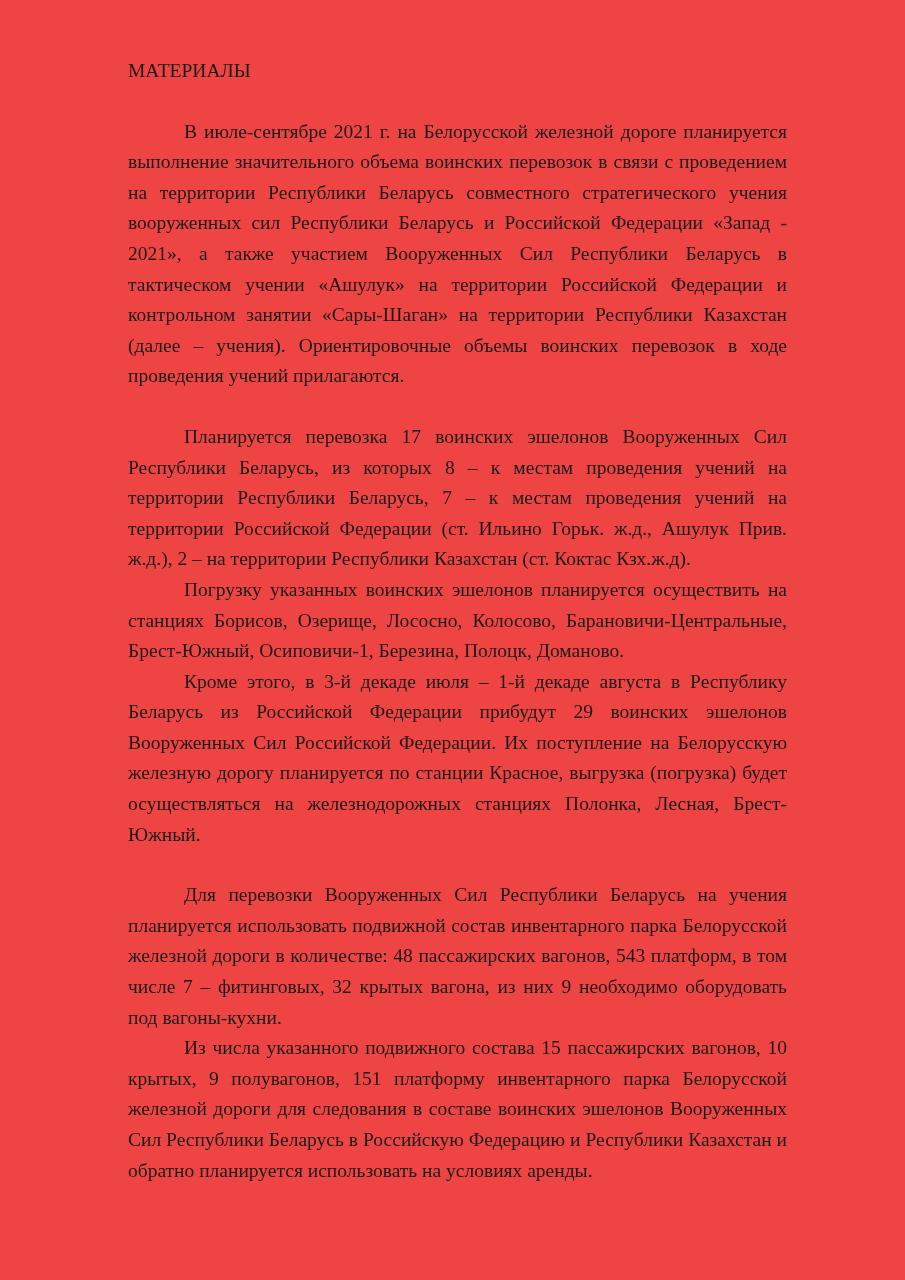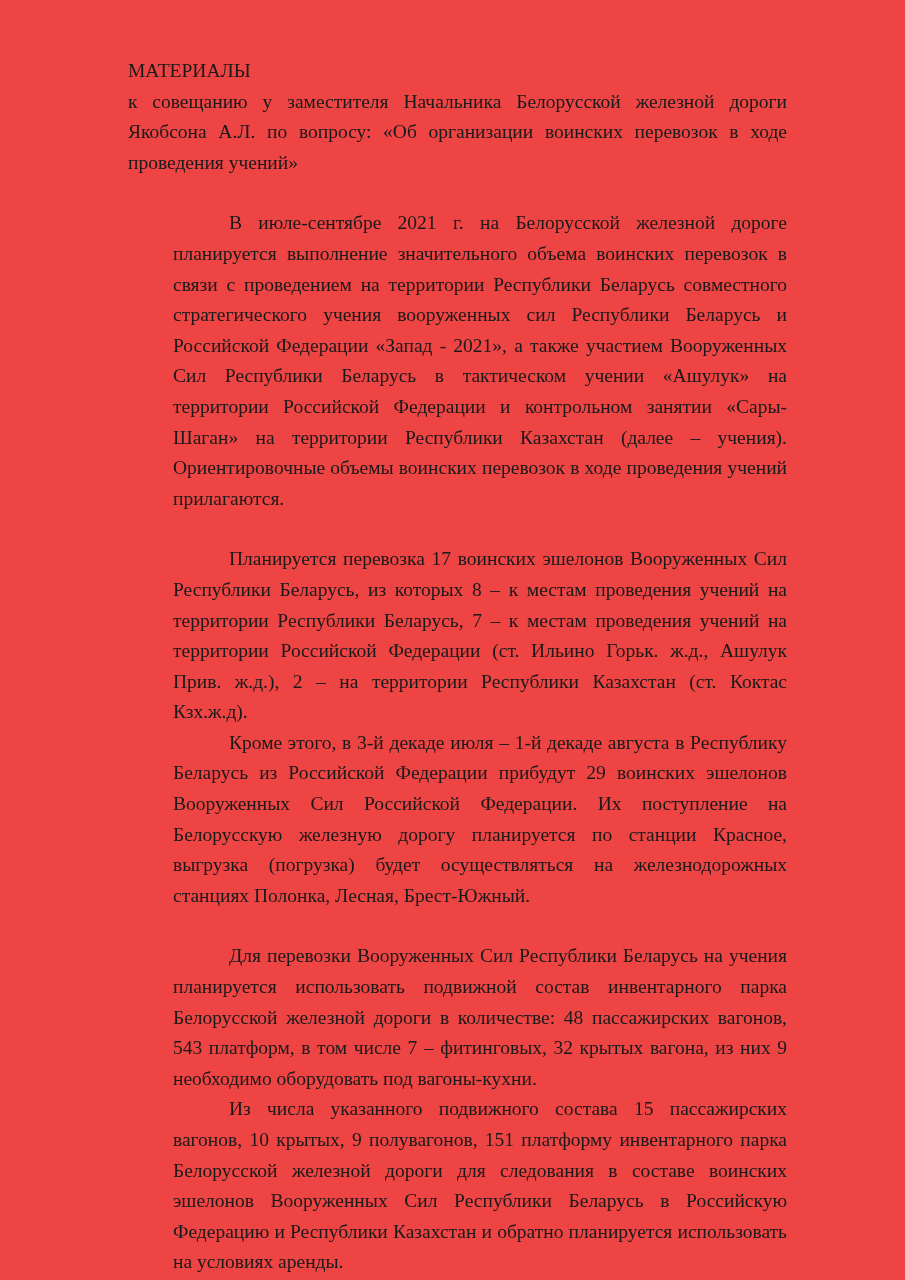--- a/index.html
+++ b/index.html
@@ -24,44 +24,43 @@
   .para {
     margin: 0;
     text-align: justify;
     text-justify: inter-word;
   }
   .para.heading-line {
     text-align: left;
   }
   .indent {
     text-indent: 56px;
-    margin-left: 45px;
   }
   .spacer-block {
     height: 30px;
   }
 </style>
 </head>
 <body>
 
 <div class="page">
   <div class="doc-body">
 
     <p class="para heading-line">МАТЕРИАЛЫ</p>
 
-    <p class="para">к совещанию у заместителя Начальника Белорусской железной дороги Якобсона А.Л. по вопросу: «Об организации воинских перевозок в ходе проведения учений»</p>
 
     <div class="spacer-block"></div>
 
     <p class="para indent">В июле-сентябре 2021 г. на Белорусской железной дороге планируется выполнение значительного объема воинских перевозок в связи с проведением на территории Республики Беларусь совместного стратегического учения вооруженных сил Республики Беларусь и Российской Федерации «Запад - 2021», а также участием Вооруженных Сил Республики Беларусь в тактическом учении «Ашулук» на территории Российской Федерации и контрольном занятии «Сары-Шаган» на территории Республики Казахстан (далее – учения). Ориентировочные объемы воинских перевозок в ходе проведения учений прилагаются.</p>
 
     <div class="spacer-block"></div>
 
     <p class="para indent">Планируется перевозка 17 воинских эшелонов Вооруженных Сил Республики Беларусь, из которых 8 – к местам проведения учений на территории Республики Беларусь, 7 – к местам проведения учений на территории Российской Федерации (ст. Ильино Горьк. ж.д., Ашулук Прив. ж.д.), 2 – на территории Республики Казахстан (ст. Коктас Кзх.ж.д).</p>
 
+    <p class="para indent">Погрузку указанных воинских эшелонов планируется осуществить на станциях Борисов, Озерище, Лососно, Колосово, Барановичи-Центральные, Брест-Южный, Осиповичи-1, Березина, Полоцк, Доманово.</p>
 
     <p class="para indent">Кроме этого, в 3-й декаде июля – 1-й декаде августа в Республику Беларусь из Российской Федерации прибудут 29 воинских эшелонов Вооруженных Сил Российской Федерации. Их поступление на Белорусскую железную дорогу планируется по станции Красное, выгрузка (погрузка) будет осуществляться на железнодорожных станциях Полонка, Лесная, Брест-Южный.</p>
 
     <div class="spacer-block"></div>
 
     <p class="para indent">Для перевозки Вооруженных Сил Республики Беларусь на учения планируется использовать подвижной состав инвентарного парка Белорусской железной дороги в количестве: 48 пассажирских вагонов, 543 платформ, в том числе 7 – фитинговых, 32 крытых вагона, из них 9 необходимо оборудовать под вагоны-кухни.</p>
 
     <p class="para indent">Из числа указанного подвижного состава 15 пассажирских вагонов, 10 крытых, 9 полувагонов, 151 платформу инвентарного парка Белорусской железной дороги для следования в составе воинских эшелонов Вооруженных Сил Республики Беларусь в Российскую Федерацию и Республики Казахстан  и обратно планируется использовать на условиях аренды.</p>
 
   </div>

